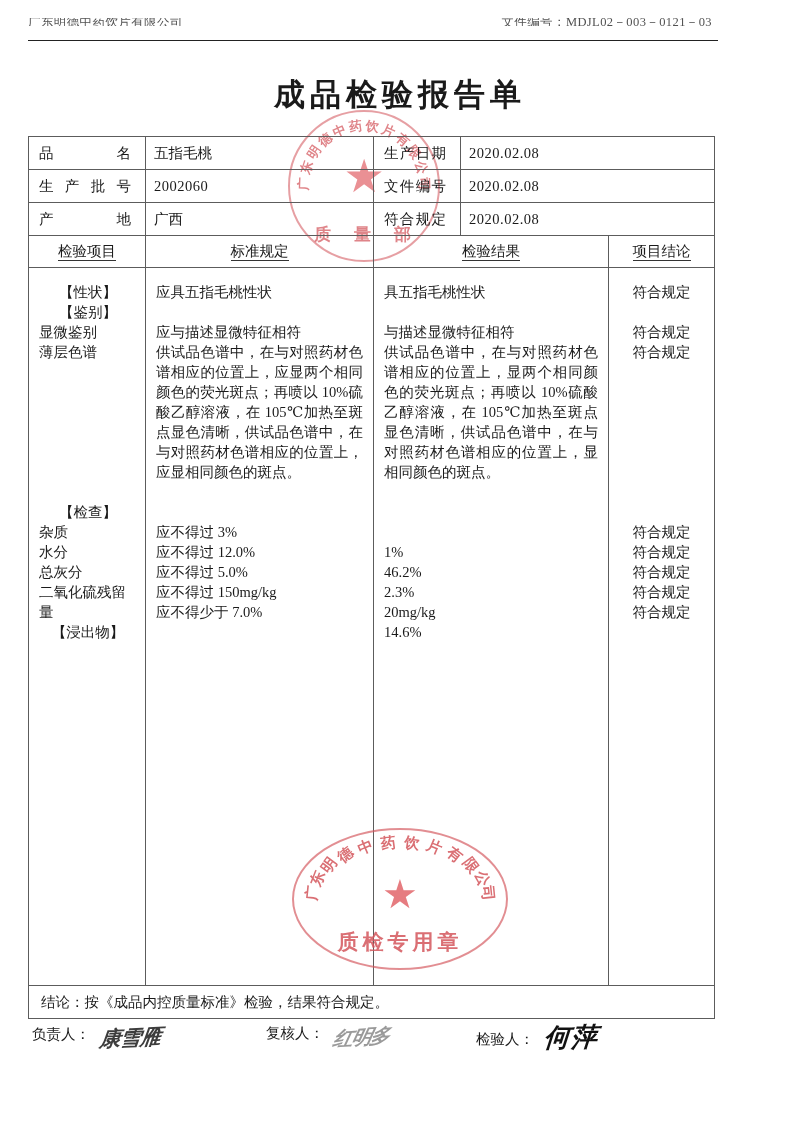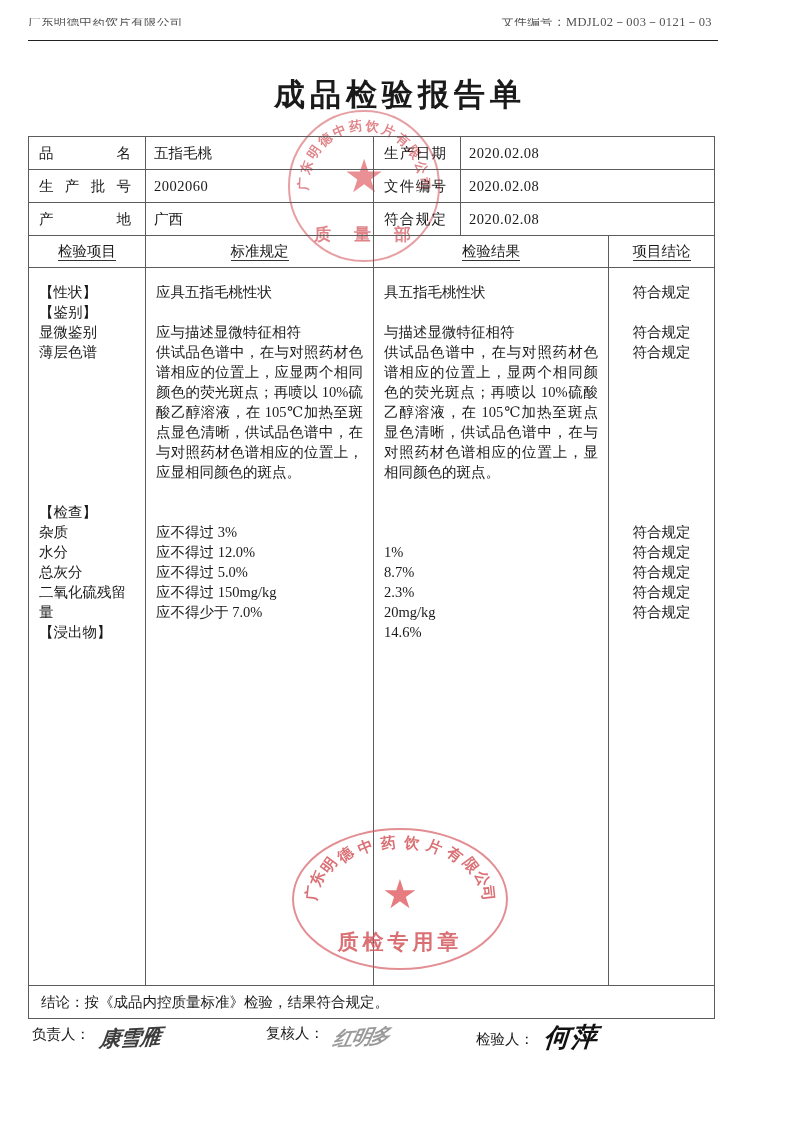--- a/index.html
+++ b/index.html
@@ -102,21 +102,21 @@
     border-bottom: 1px solid #333;
     padding-bottom: 1px;
   }
 
   .body-cell { height: 700px; padding-top: 14px !important; }
   .body-cell.c1 { padding-left: 10px !important; }
   .body-cell.c2, .body-cell.c3 { padding-left: 10px !important; padding-right: 10px !important; }
   .body-cell.c4 { text-align: center; padding-left: 2px !important; padding-right: 2px !important; }
 
   .ln { display: block; line-height: 20px; min-height: 20px; white-space: pre-wrap; }
-  .ln.bracket { letter-spacing: 0; }
+  .ln.bracket { letter-spacing: 0; text-align: center; }
   .ln.gap { height: 20px; }
   .para {
     display: block;
     line-height: 20px;
     text-align: justify;
     text-justify: inter-ideograph;
     margin: 0;
   }
 
   .conclusion td {
@@ -343,21 +343,21 @@
 
       <td class="body-cell c3" colspan="2">
         <span class="ln">具五指毛桃性状</span>
         <span class="ln gap"></span>
         <span class="ln">与描述显微特征相符</span>
         <span class="para">供试品色谱中，在与对照药材色谱相应的位置上，显两个相同颜色的荧光斑点；再喷以 10%硫酸乙醇溶液，在 105℃加热至斑点显色清晰，供试品色谱中，在与对照药材色谱相应的位置上，显相同颜色的斑点。</span>
         <span class="ln gap"></span>
         <span class="ln gap"></span>
         <span class="ln gap"></span>
         <span class="ln">1%</span>
-        <span class="ln">8.7%</span>
+        <span class="ln">46.2%</span>
         <span class="ln">2.3%</span>
         <span class="ln">20mg/kg</span>
         <span class="ln">14.6%</span>
       </td>
 
       <td class="body-cell c4">
         <span class="ln">符合规定</span>
         <span class="ln gap"></span>
         <span class="ln">符合规定</span>
         <span class="ln">符合规定</span>

